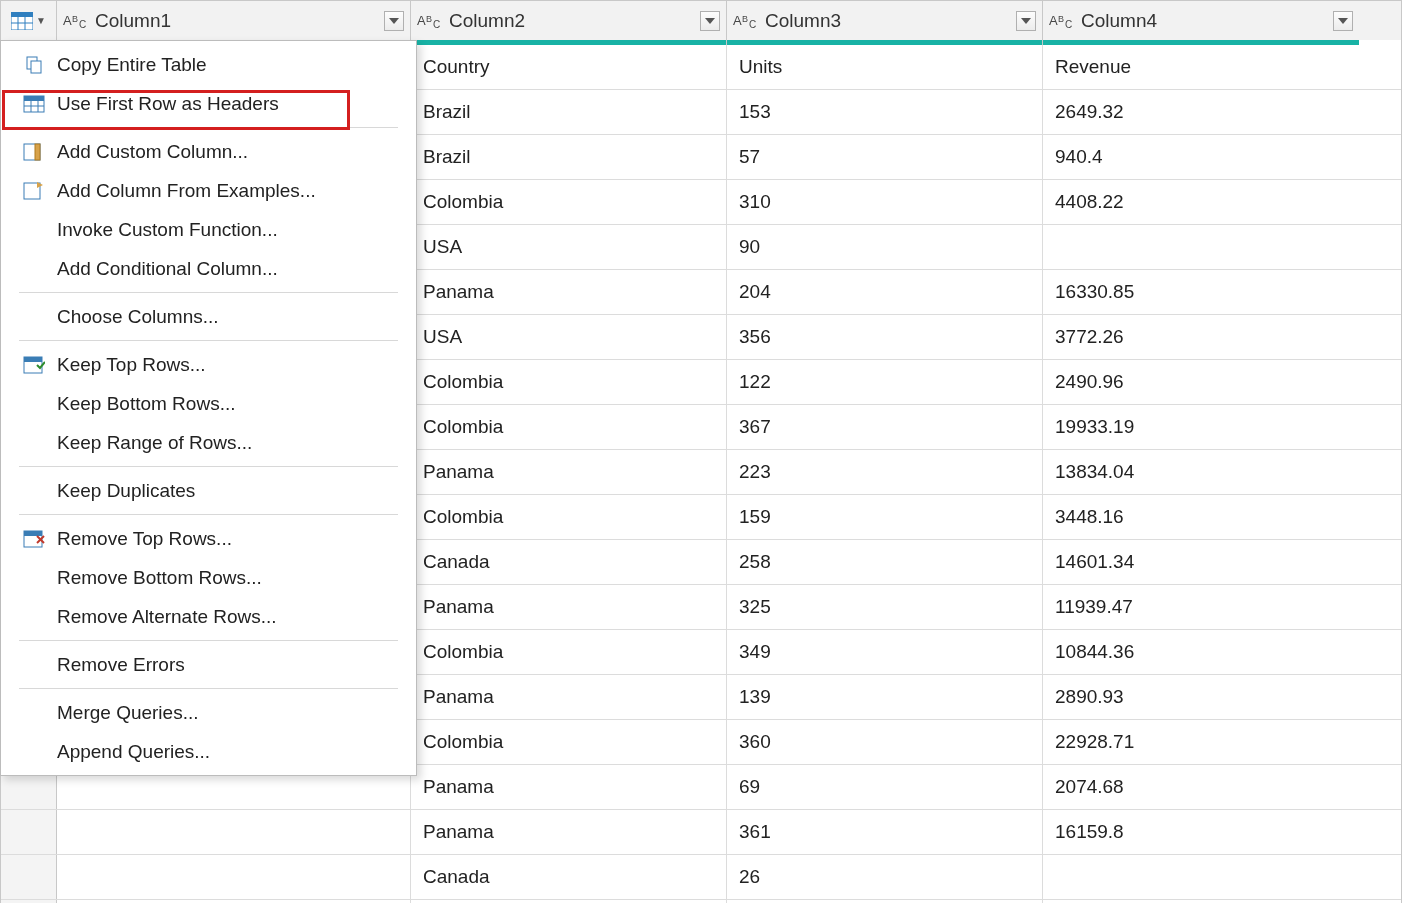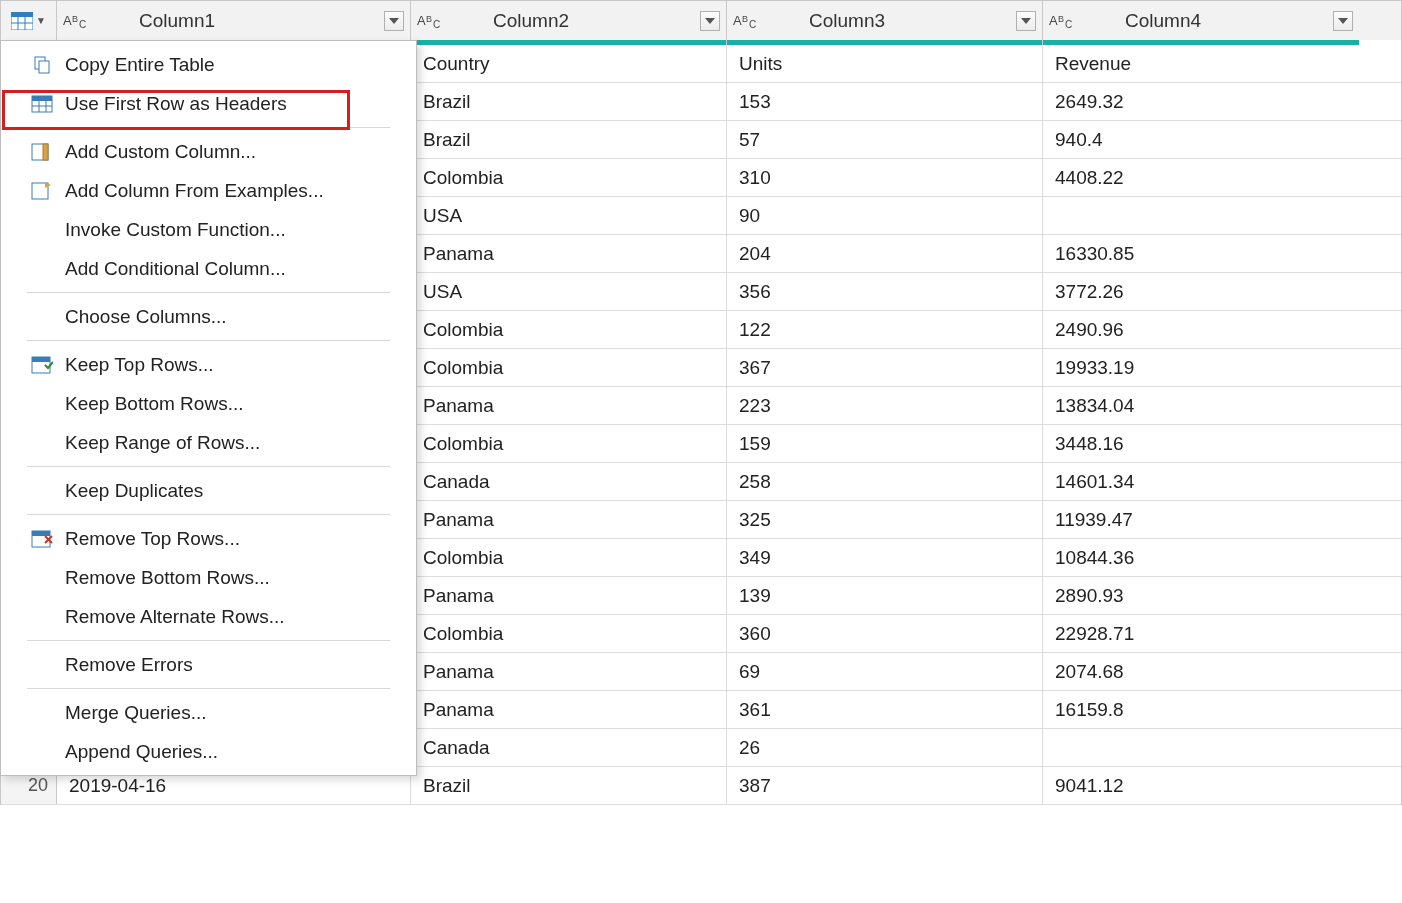--- a/index.html
+++ b/index.html
@@ -32,35 +32,35 @@
     background: #f2f2f2;
   }
   .col-head {
     border-right: 1px solid #c8c8c8;
     display: flex;
     align-items: center;
     position: relative;
     padding: 0 6px;
   }
   .col-head .type-icon { margin-right: 6px; display:flex; align-items:center;}
-  .col-head .col-name { flex: 1; font-size: 19px; color:#333;margin-left:44px;}
+  .col-head .col-name { flex: 1; font-size: 19px; color:#333;}
   .col-head .filter-btn {
     width: 20px; height: 20px;
     border: 1px solid #b0b0b0;
     background: linear-gradient(#fdfdfd,#ececec);
     display:flex; align-items:center; justify-content:center;
     cursor:pointer;
   }
   
   .band-row { display:flex; height:5px; border-left:1px solid #c8c8c8; border-right:1px solid #c8c8c8;}
   .band-row .rn { width:56px; border-right:1px solid #c8c8c8; background:#f2f2f2;}
   .band { background:#18b2a5; border-right:1px solid #c8c8c8;}
   
   .data-area { border-left:1px solid #c8c8c8; border-right:1px solid #c8c8c8;}
-  .data-row { display:flex; height:38px; border-bottom:1px solid #dcdcdc; }
+  .data-row { display:flex; height:45px; border-bottom:1px solid #dcdcdc; }
   .data-row .rn {
     width:56px; background:#f4f4f4; border-right:1px solid #c8c8c8;
     display:flex; align-items:center; justify-content:flex-end;
     padding-right:8px; color:#555; font-size:18px;
   }
   .data-row .cell {
     border-right:1px solid #dcdcdc;
     display:flex; align-items:center;
     padding:0 12px; font-size:19px; color:#222;
     white-space:nowrap; overflow:hidden;
@@ -73,21 +73,21 @@
   .c4 { width:316px; }
   
   .context-menu {
     position:absolute;
     left:0; top:40px;
     width:417px;
     background:#fff;
     border:1px solid #bcbcbc;
     box-shadow:4px 4px 8px rgba(0,0,0,.15);
     z-index:10;
-    padding:4px 16px;
+    padding:4px 8px;
   }
   .menu-item {
     display:flex; align-items:center;
     height:39px;
     padding:0 14px 0 10px;
     cursor:default;
     position:relative;
   }
   .menu-icon { width:30px; display:flex; align-items:center; justify-content:center; margin-right:8px;}
   .menu-label { flex:1; font-size:19px; color:#222; }

